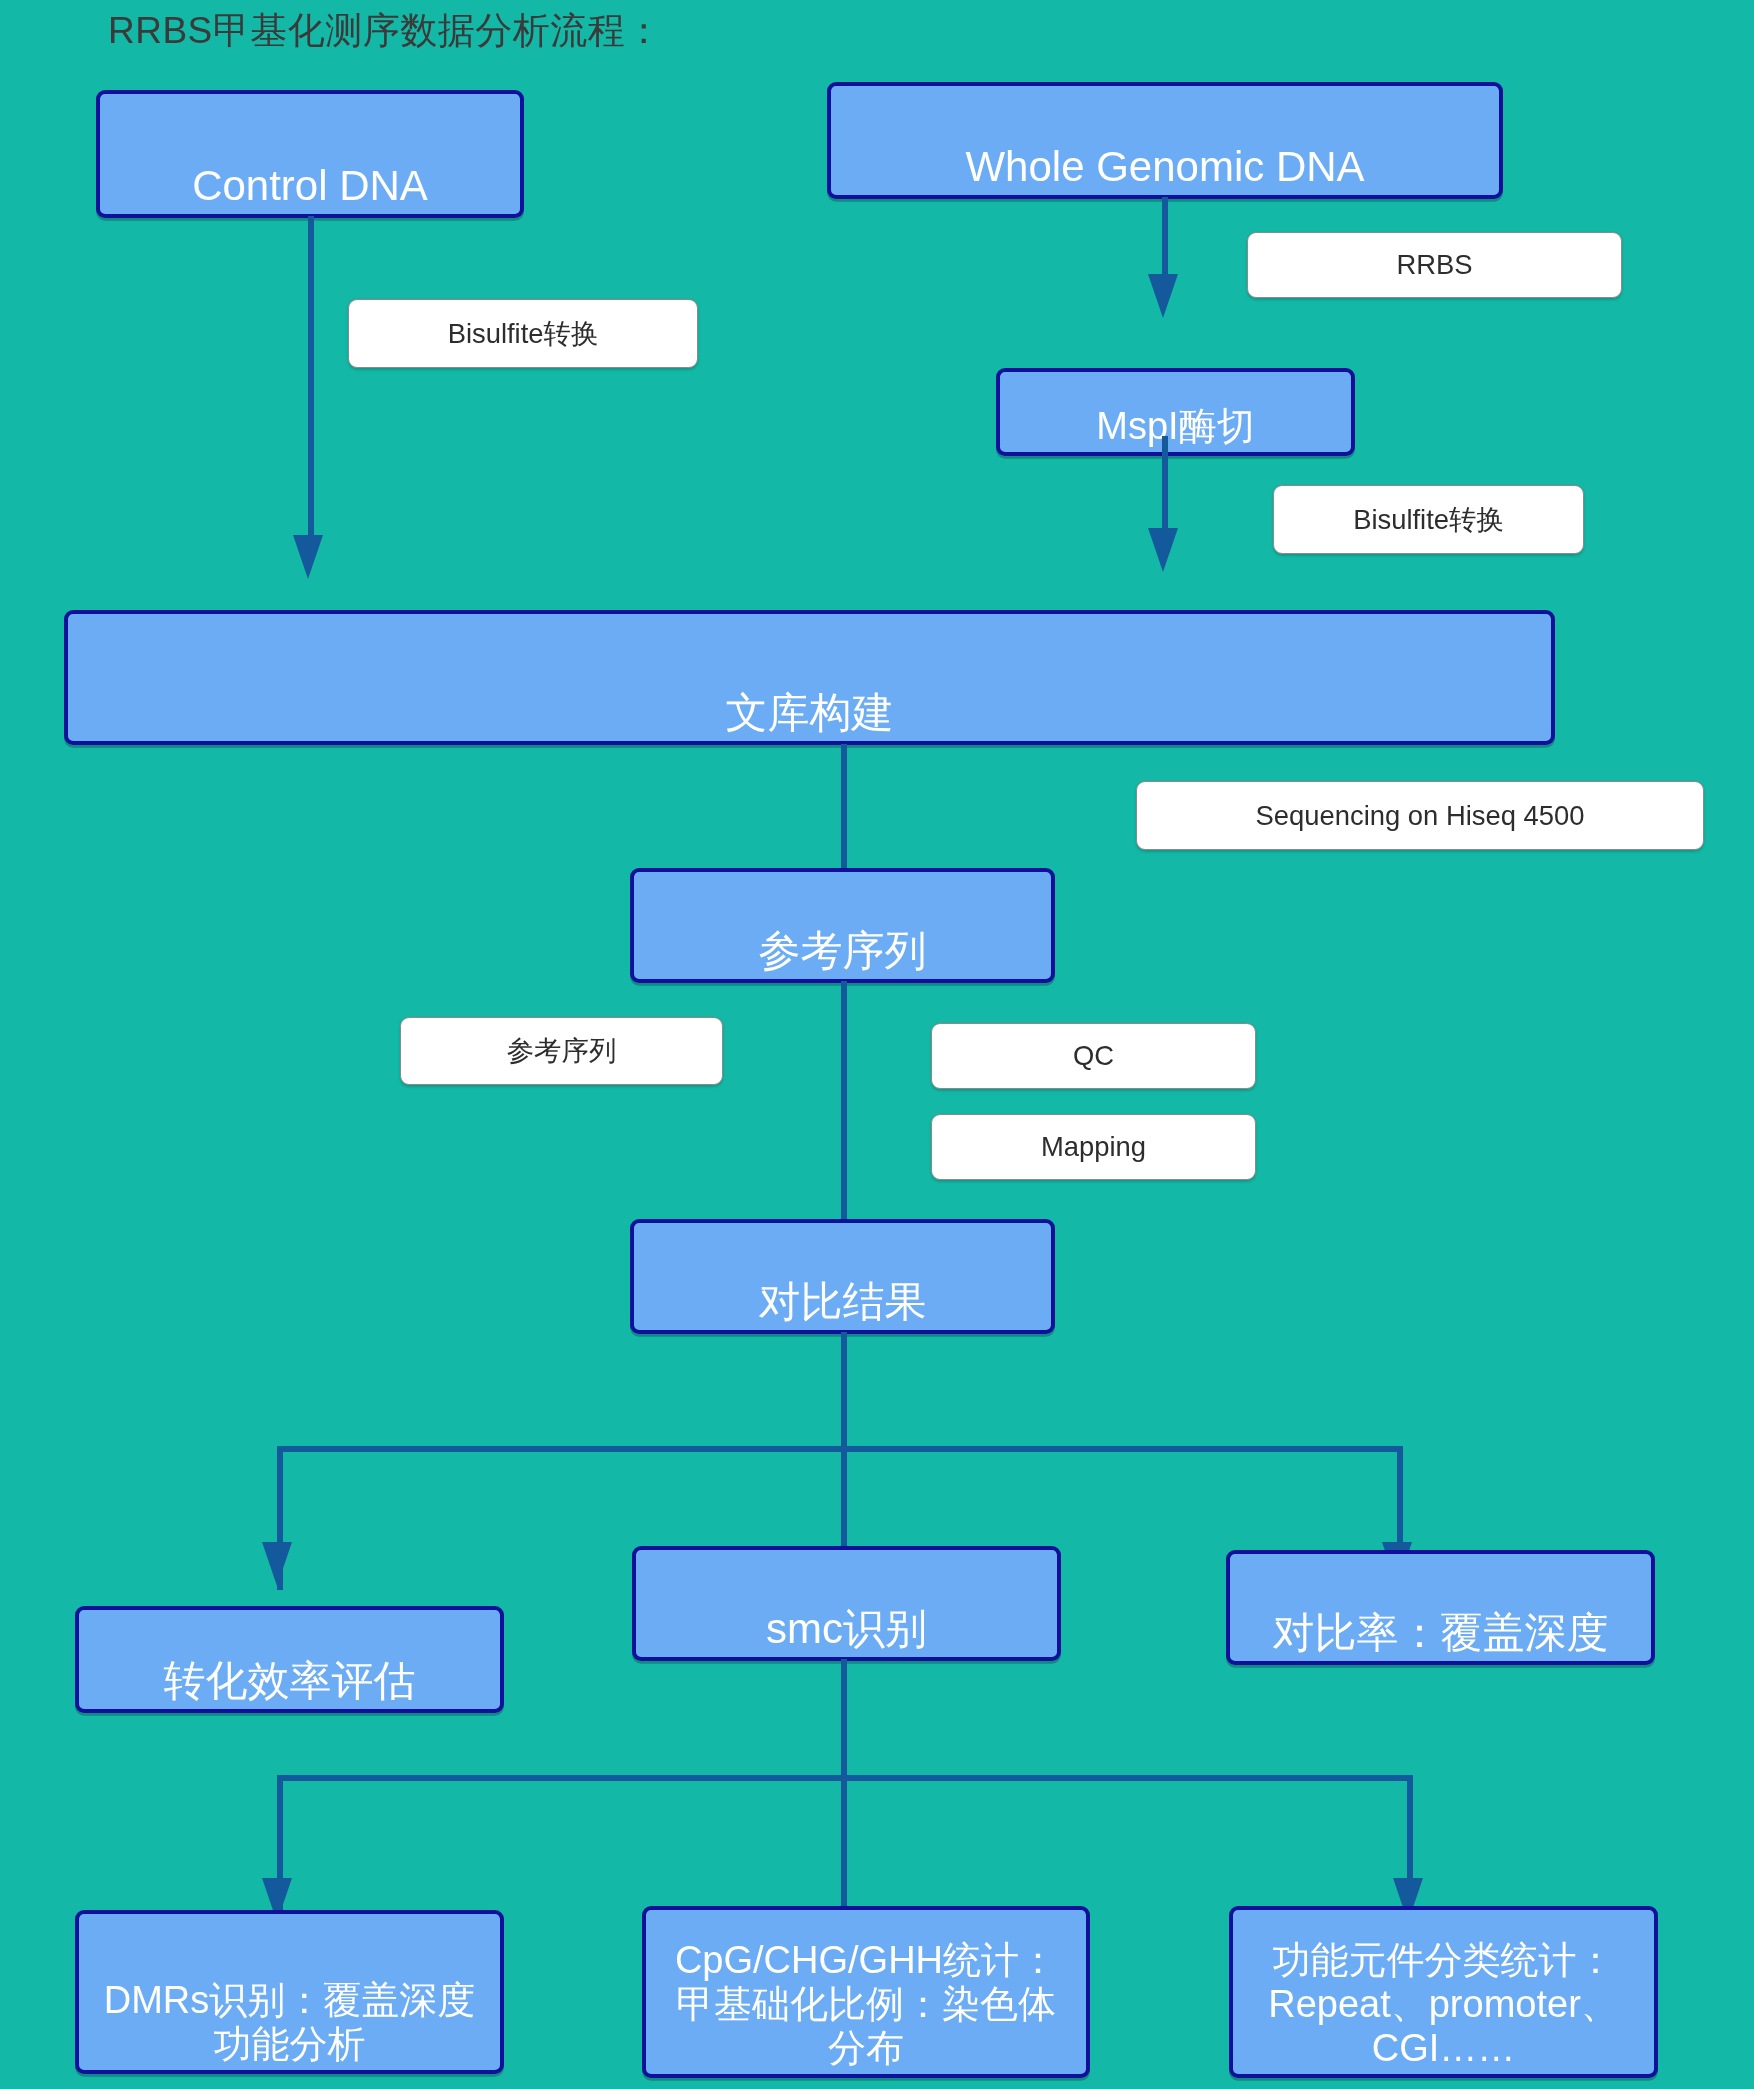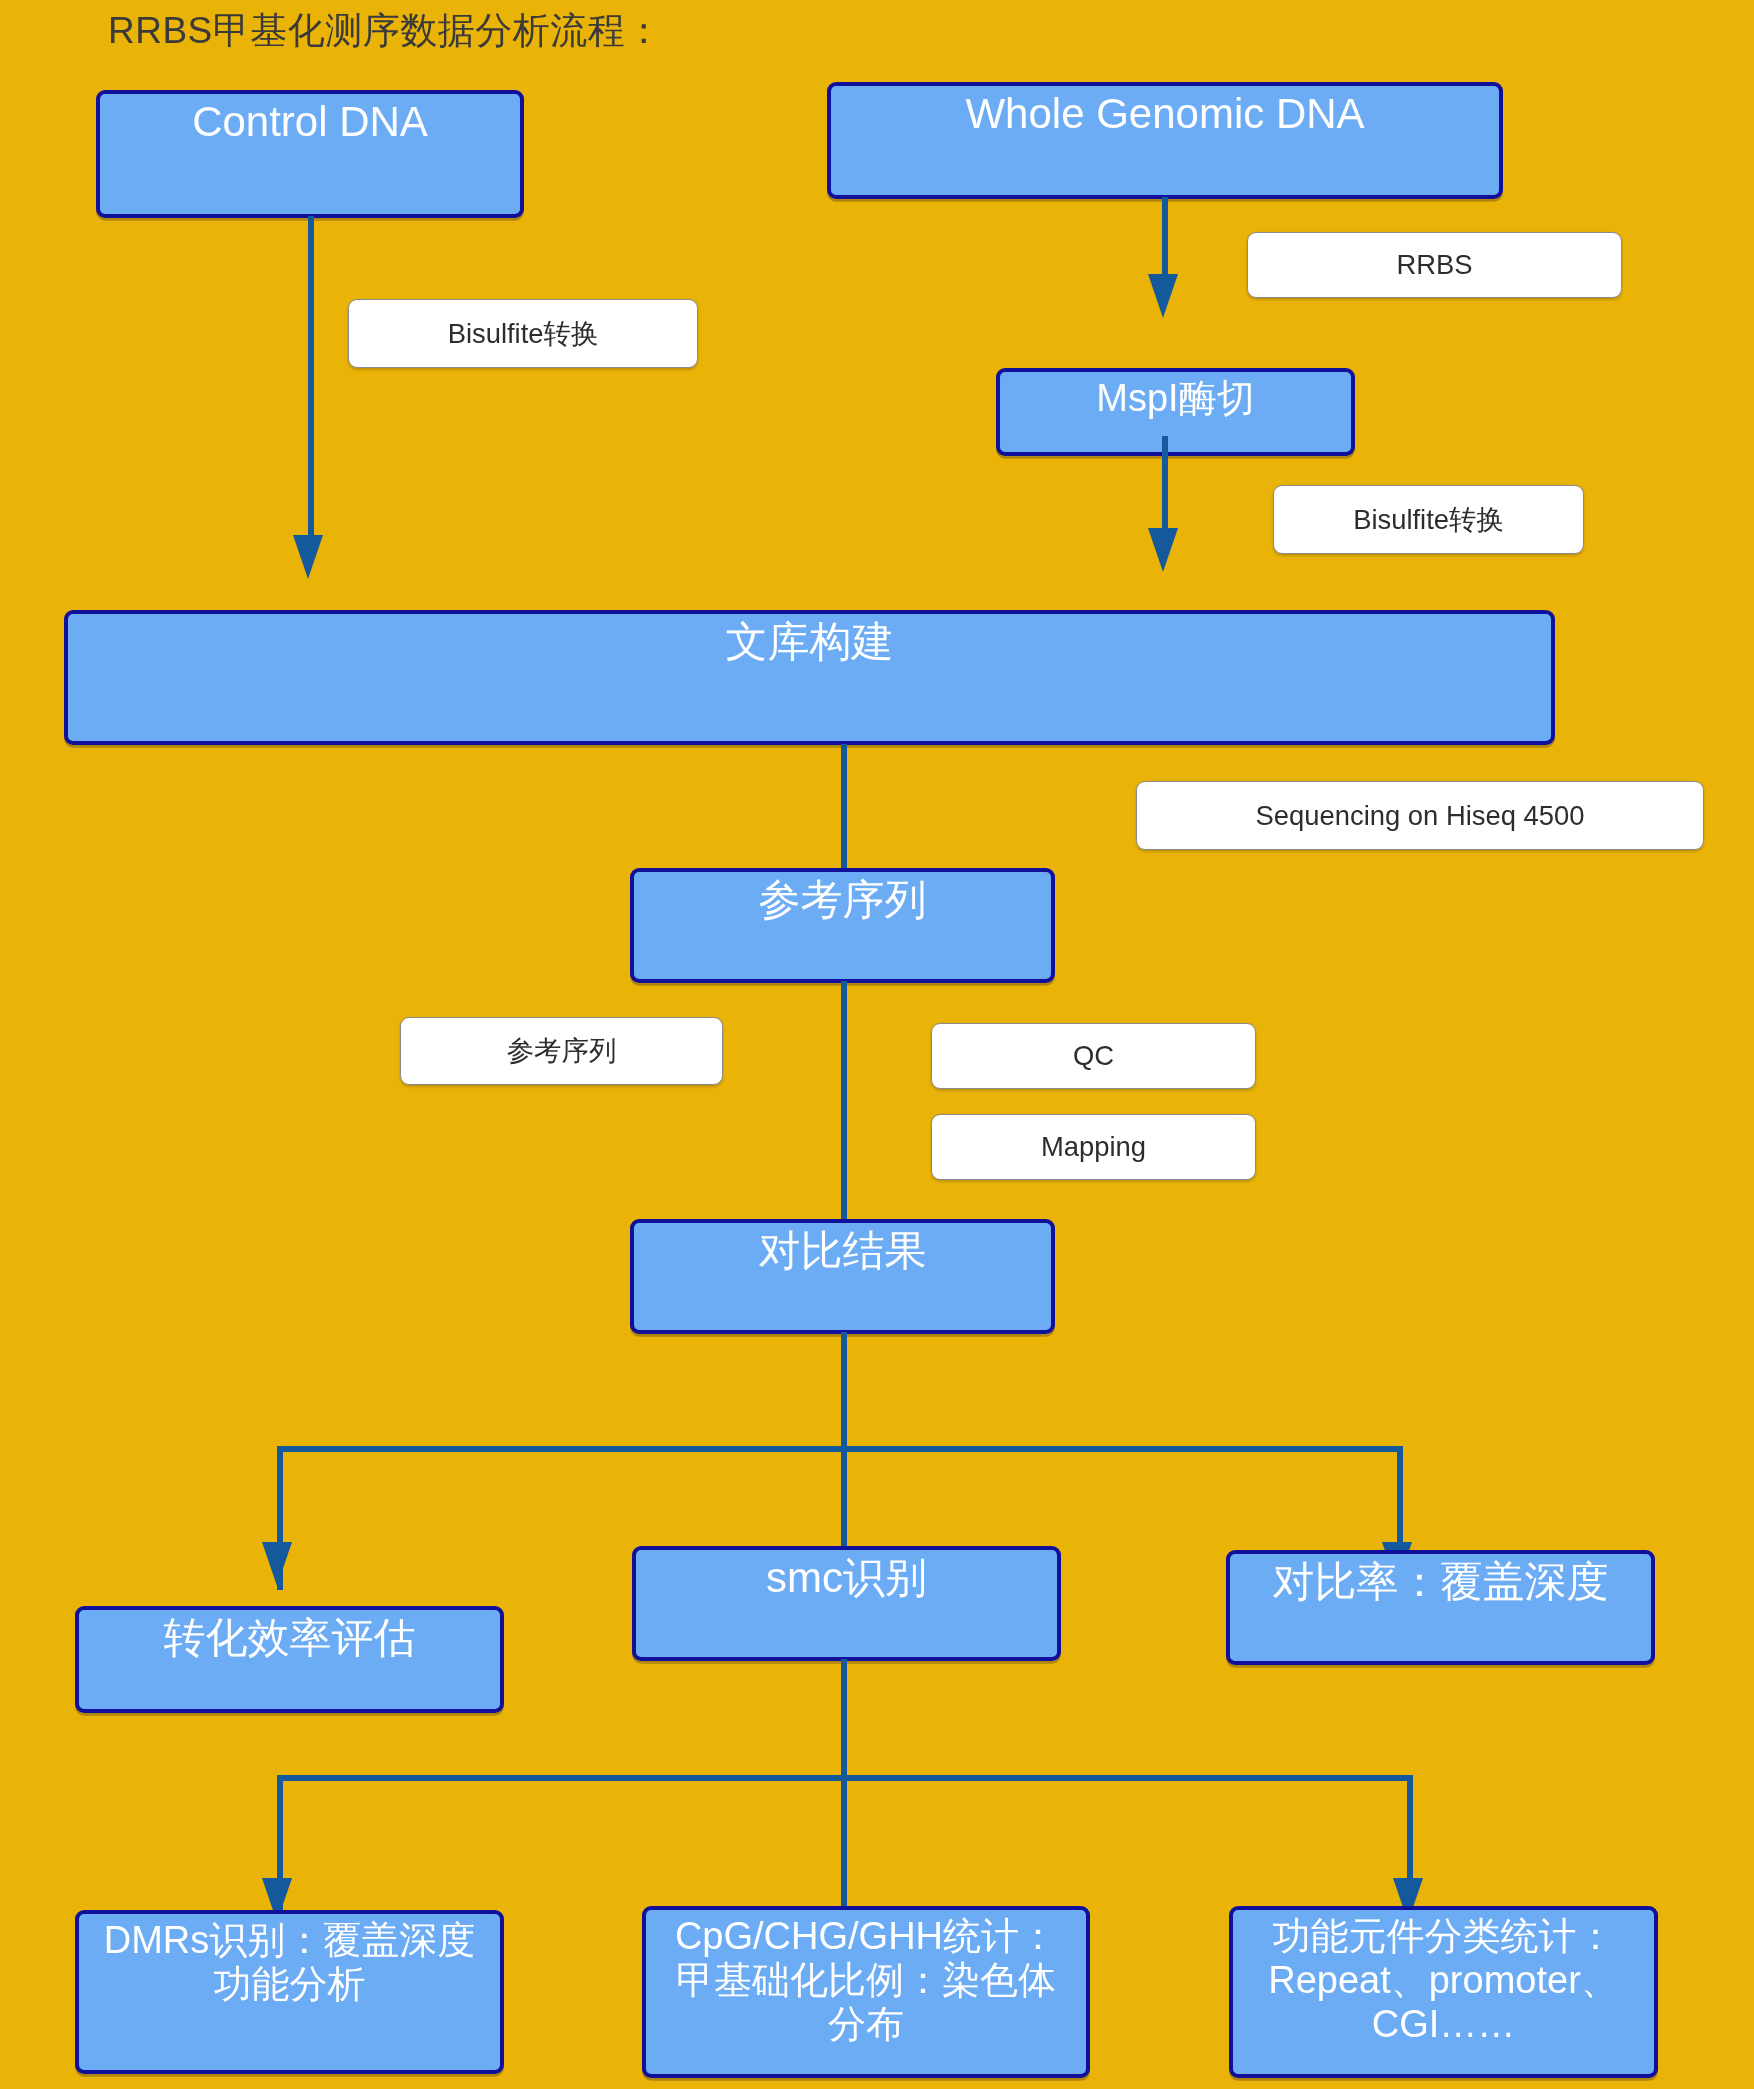--- a/index.html
+++ b/index.html
@@ -7,21 +7,21 @@
     padding: 0;
     background: #ffffff;
   }
   body {
     font-family: "Liberation Sans", "DejaVu Sans", sans-serif;
   }
   #stage {
     position: relative;
     width: 1754px;
     height: 2090px;
-    background: #eab308;
+    background: #14b8a6;
     overflow: hidden;
   }
   
   #flow-title {
     position: absolute;
     left: 108px;
     top: 5.5px;
     font-size: 37px;
     color: #3a3a3a;
     letter-spacing: 0.5px;
@@ -30,21 +30,21 @@
 
   
   .pbox {
     position: absolute;
     box-sizing: border-box;
     background: #6CACF5;
     border: 4.6px solid #10109B;
     border-radius: 9.1px;
     color: #ffffff;
     display: flex;
-    align-items: flex-start;
+    align-items: flex-end;
     justify-content: center;
     text-align: center;
     line-height: 1.16;
     padding: 3.7px 9.1px;
     box-shadow: 0 2.7px 0 rgba(0,0,30,0.25);
   }
   .pbox .txt { width: 100%; }
 
   
   .abox {

